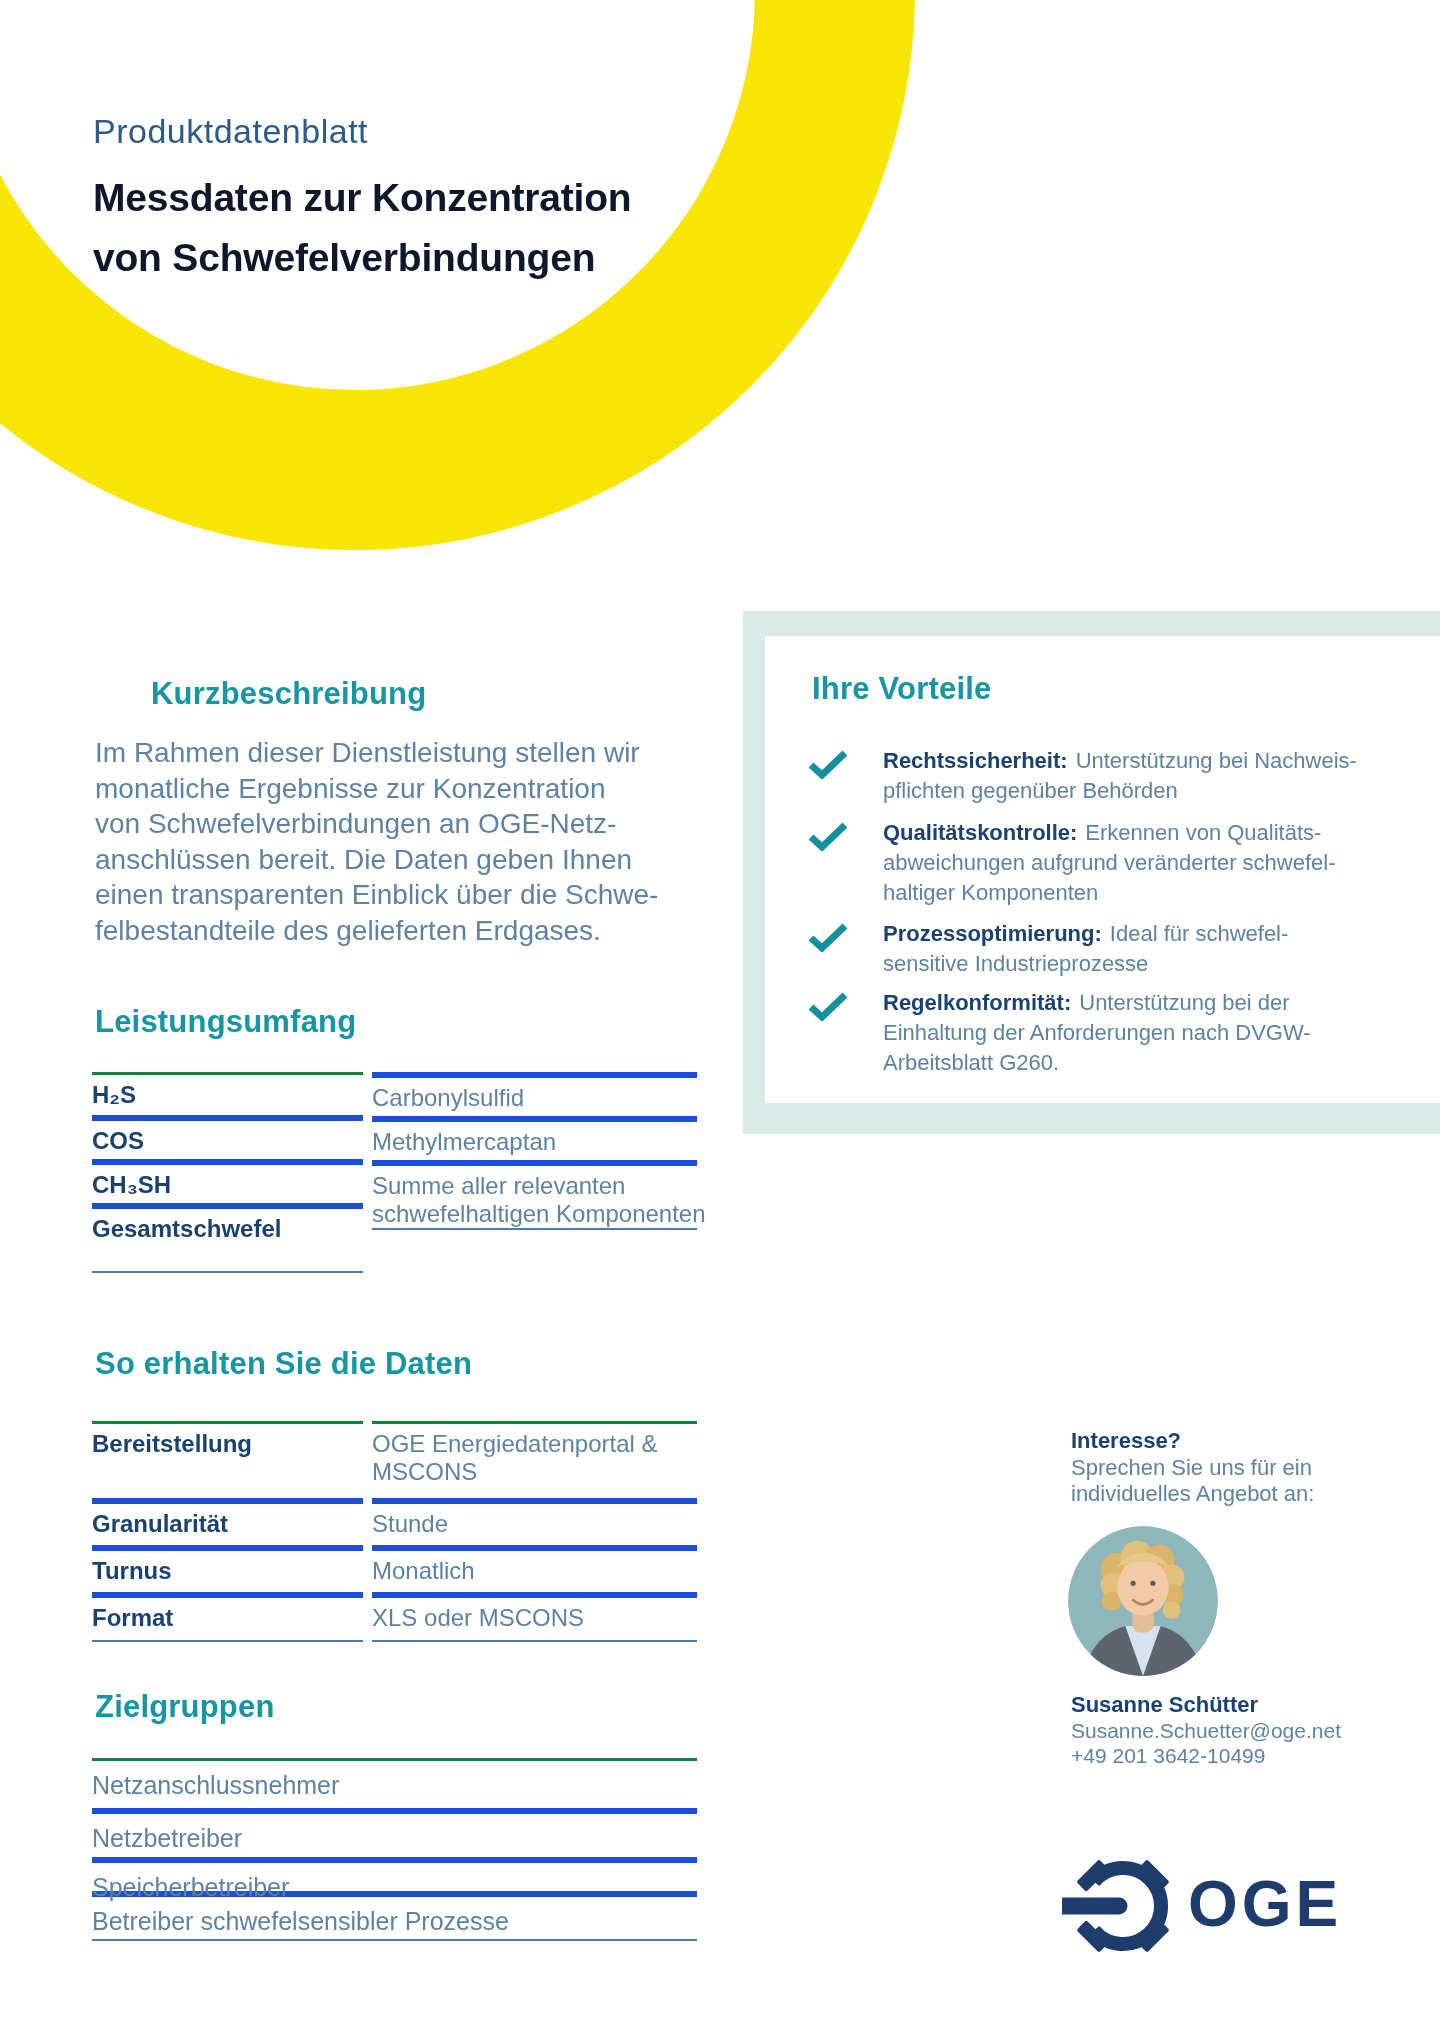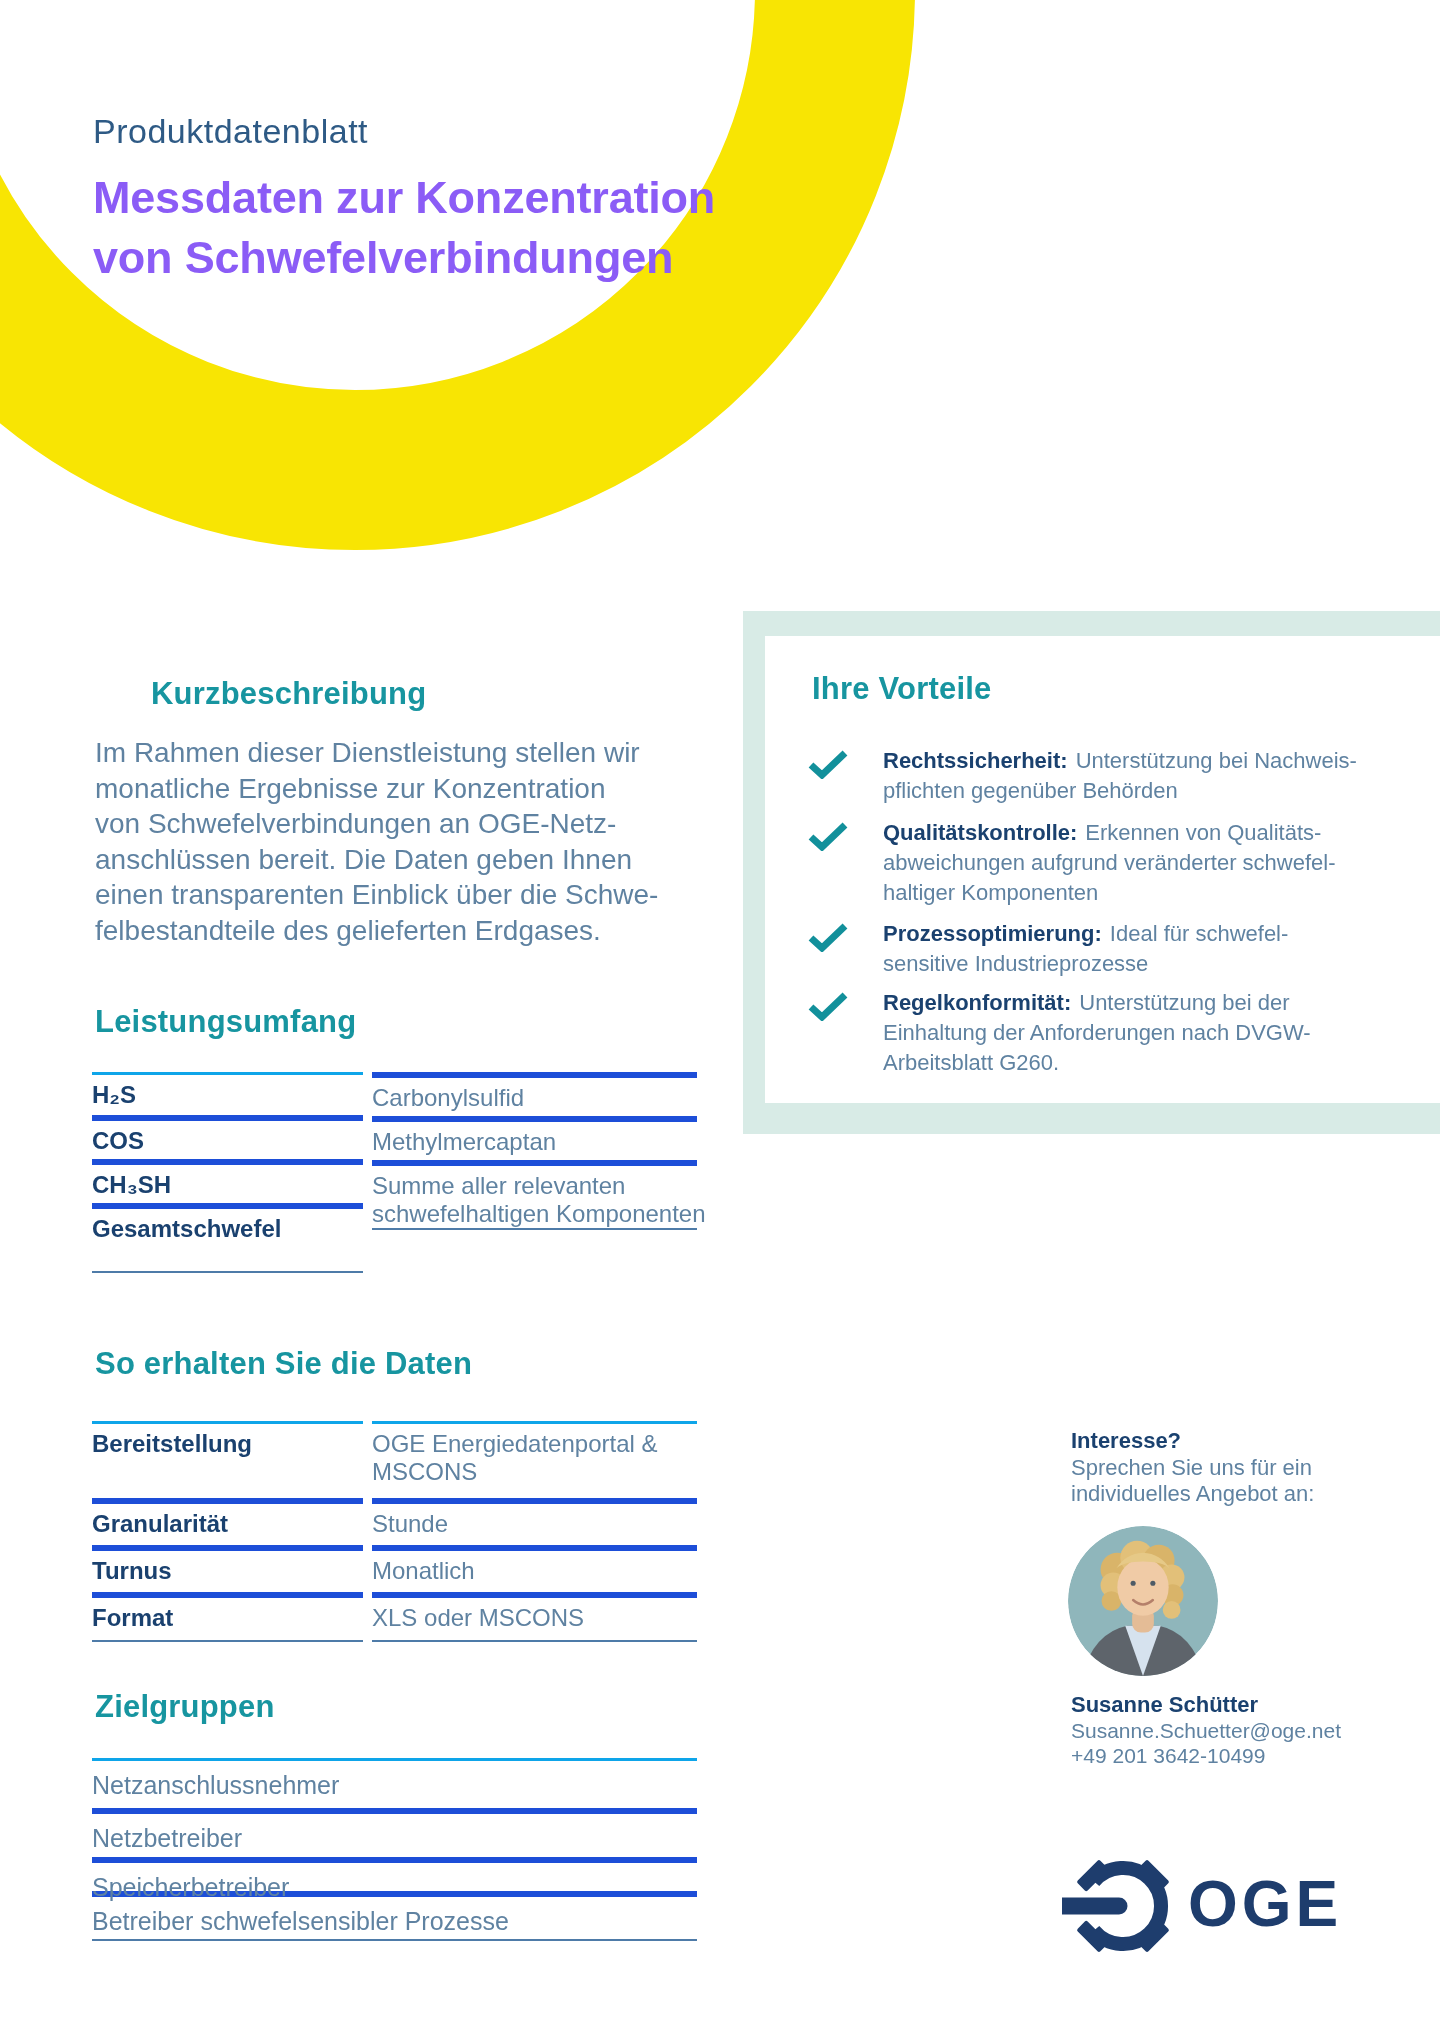--- a/index.html
+++ b/index.html
@@ -6,42 +6,42 @@
   .page{position:relative;width:1440px;height:2038px;background:#ffffff;overflow:hidden;
         font-family:"Liberation Sans",sans-serif;margin:0 auto;}
   .abs{position:absolute;}
 
   
   .ring{position:absolute;left:-205px;top:-570px;width:1120px;height:1120px;
         box-sizing:border-box;border:160px solid #F8E503;border-radius:50%;}
 
   
   .kicker{left:93px;top:112px;font-size:34px;color:#2E5A85;letter-spacing:.5px;}
-  .title{left:93px;top:168px;font-size:45px;line-height:60px;font-weight:bold;
-         color:#8b5cf6;white-space:pre;letter-spacing:-.2px;}
+  .title{left:93px;top:168px;font-size:39px;line-height:60px;font-weight:bold;
+         color:#0f172a;white-space:pre;letter-spacing:-.2px;}
 
   
   .sec-h{position:absolute;font-size:31px;font-weight:bold;color:#1795A0;letter-spacing:.2px;}
   .h-kurz{left:111px;top:676px;margin-left:40px;}
   .h-leist{left:95px;top:1004px;}
   .h-daten{left:95px;top:1346px;}
   .h-ziel{left:95px;top:1689px;}
   .h-vort{left:812px;top:671px;}
 
   .intro-body{left:95px;top:735px;font-size:28px;line-height:35.5px;color:#5F82A1;white-space:pre;}
 
   
   .tcol{position:absolute;border-bottom:2px solid #4E7BA8;}
   .t1l{left:92px;top:1072px;width:271px;}
   .t1v{left:372px;top:1072px;width:325px;}
   .t2l{left:92px;top:1421px;width:271px;}
   .t2v{left:372px;top:1421px;width:325px;}
   .zg {left:92px;top:1758px;width:605px;}
   .cell{box-sizing:border-box;border-top:6px solid #1d4ed8;padding-top:6px;line-height:28px;}
-  .cell.first{border-top:3px solid #0ea5e9;}
+  .cell.first{border-top:3px solid #15803d;}
   .lbl{font-weight:bold;color:#1A416F;font-size:24px;}
   .val{color:#5F82A1;font-size:24px;white-space:pre;}
   .zgi{color:#5F82A1;font-size:25px;padding-top:10px;}
   .hA{height:43px}.hB{height:44px}.hC{height:68px}
   .hD{height:77px}.hE{height:47px}.hF{height:48px}
   .hG{height:50px}.hH{height:49px}.hI{height:34px}.hJ{height:48px}
 
   
   .panel{left:743px;top:611px;width:697px;height:523px;background:#D8EBE6;}
   .card{left:765px;top:636px;width:675px;height:467px;background:#ffffff;}

